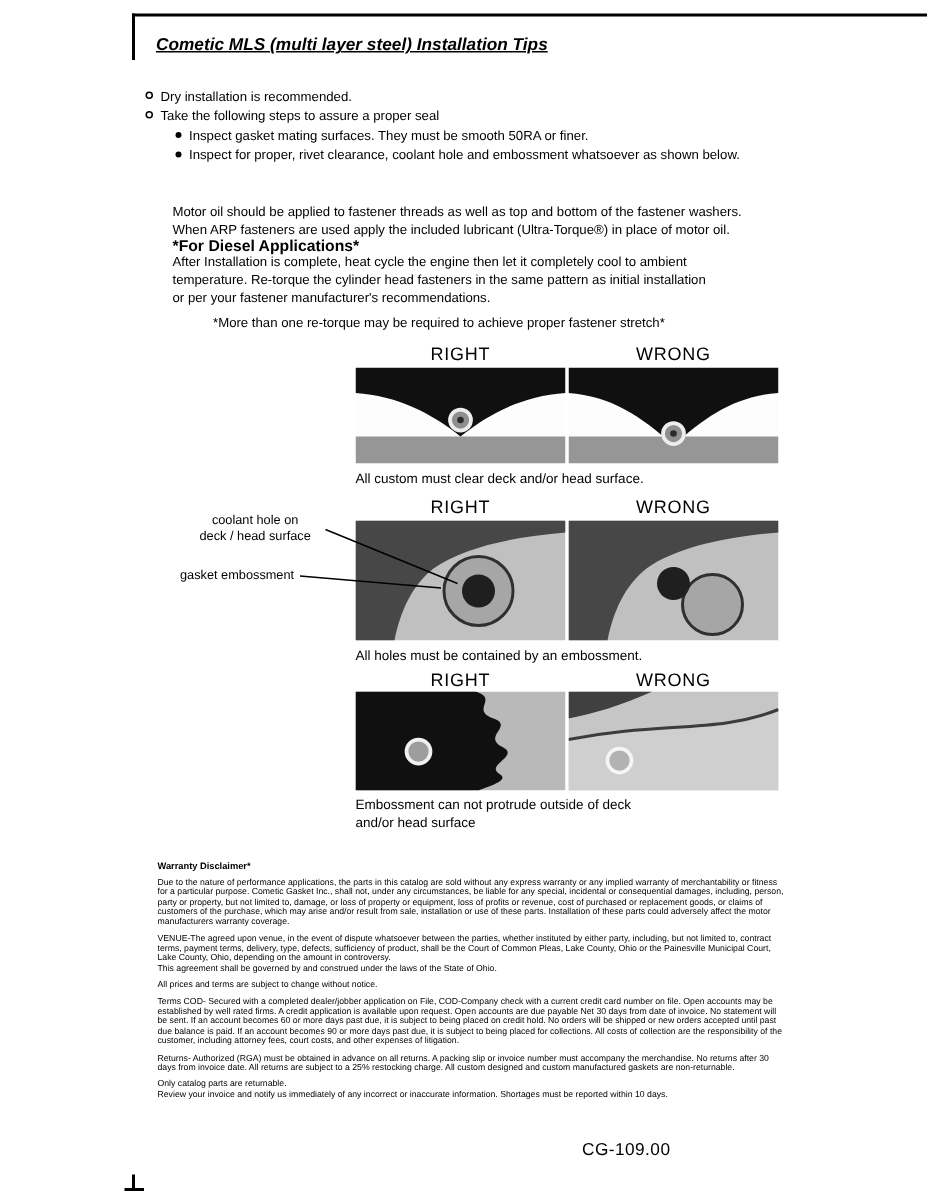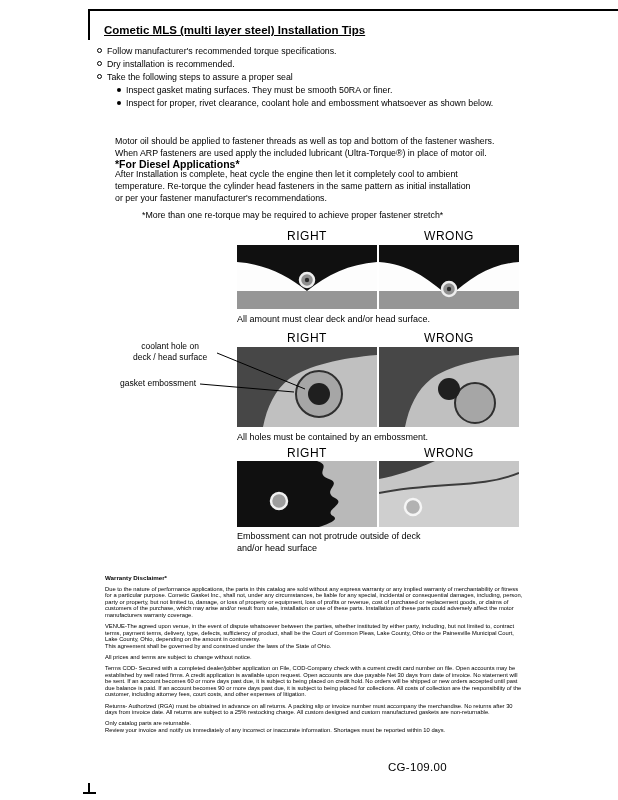--- a/index.html
+++ b/index.html
@@ -2,21 +2,21 @@
 <html><head>
 <meta charset="utf-8">
 <style>
   html,body { margin:0; padding:0; background:#ffffff; }
   .page {
     position:relative; width:618px; height:800px; background:#ffffff;
     font-family:"Liberation Sans", sans-serif; color:#000; overflow:hidden;
   }
   .abs { position:absolute; }
   .rule { background:#000; }
-  .title { font-size:11.5px; font-weight:bold; text-decoration:underline; white-space:nowrap; }
+  .title { font-size:11.5px; font-weight:bold; text-decoration:underline; white-space:nowrap;font-style:italic; }
   .bullet { font-size:8.8px; white-space:nowrap; }
   .marker-hollow {
     display:inline-block; width:3px; height:3px; border:1px solid #000;
     border-radius:50%; margin-right:5px; vertical-align:1px;
   }
   .marker-solid {
     display:inline-block; width:4px; height:4px; background:#000;
     border-radius:50%; margin-right:5px; vertical-align:1px;
   }
   .h2 { font-size:10.5px; font-weight:bold; white-space:nowrap;margin-top:41px; }
@@ -37,23 +37,20 @@
 
 <div class="page">
 
   <div class="rule abs" style="left:88px; top:9px; width:530px; height:2px;"></div>
   <div class="rule abs" style="left:88px; top:9px; width:2px; height:31px;"></div>
   <div class="rule abs" style="left:88px; top:783px; width:2px; height:11px;"></div>
   <div class="rule abs" style="left:83px; top:792px; width:13px; height:2px;"></div>
 
   <div class="title abs" style="left:104px; top:24px;">Cometic MLS (multi layer steel) Installation Tips</div>
 
-  <div class="bullet abs" style="left:97px; top:46px;">
-    <span class="marker-hollow"></span><span>Follow manufacturer's recommended torque specifications.</span>
-  </div>
   <div class="bullet abs" style="left:97px; top:59px;">
     <span class="marker-hollow"></span><span>Dry installation is recommended.</span>
   </div>
   <div class="bullet abs" style="left:97px; top:72px;">
     <span class="marker-hollow"></span><span>Take the following steps to assure a proper seal</span>
   </div>
   <div class="bullet abs" style="left:117px; top:85px;">
     <span class="marker-solid"></span><span>Inspect gasket mating surfaces.  They must be smooth 50RA or finer.</span>
   </div>
   <div class="bullet abs" style="left:117px; top:98px;">
@@ -82,21 +79,21 @@
   </div>
   <div class="panel abs" style="left:379px; top:245px; width:140px; height:64px;">
     <svg viewBox="0 0 140 64" preserveAspectRatio="none">
       <rect width="140" height="64" fill="#fdfdfd"></rect>
       <rect y="46" width="140" height="18" fill="#969696"></rect>
       <path d="M0,0 H140 V17 C112,19 92,32 70,52 C48,32 28,19 0,17 Z" fill="#101010"></path>
       <circle cx="70" cy="44" r="7" fill="#8f8f8f" stroke="#ededed" stroke-width="2.5"></circle>
       <circle cx="70" cy="44" r="2.2" fill="#2a2a2a"></circle>
     </svg>
   </div>
-  <div class="caption abs" style="left:237px; top:313px;">All amount must clear deck and/or head surface.</div>
+  <div class="caption abs" style="left:237px; top:313px;">All custom must clear deck and/or head surface.</div>
 
   <div class="diag-label abs" style="left:237px; top:331px; width:140px;">RIGHT</div>
   <div class="diag-label abs" style="left:379px; top:331px; width:140px;">WRONG</div>
 
   <div class="annot abs" style="left:133px; top:341px;text-align:center;">coolant hole on
 deck / head surface</div>
   <div class="annot abs" style="left:120px; top:378px;">gasket embossment</div>
 
   <div class="panel abs" style="left:237px; top:347px; width:140px; height:80px;">
     <svg viewBox="0 0 140 80" preserveAspectRatio="none">

